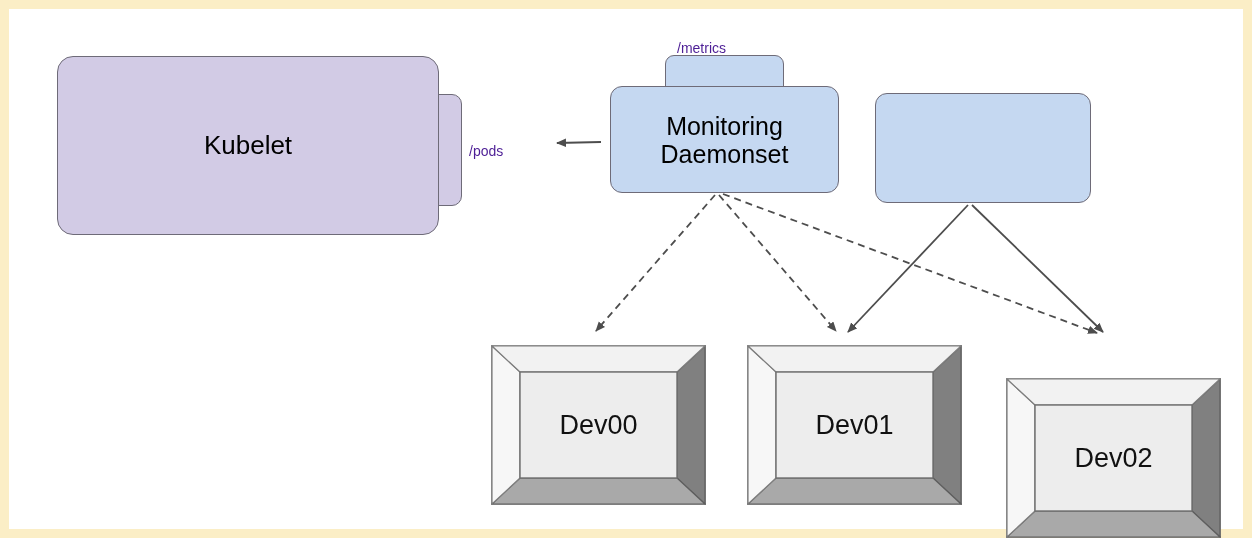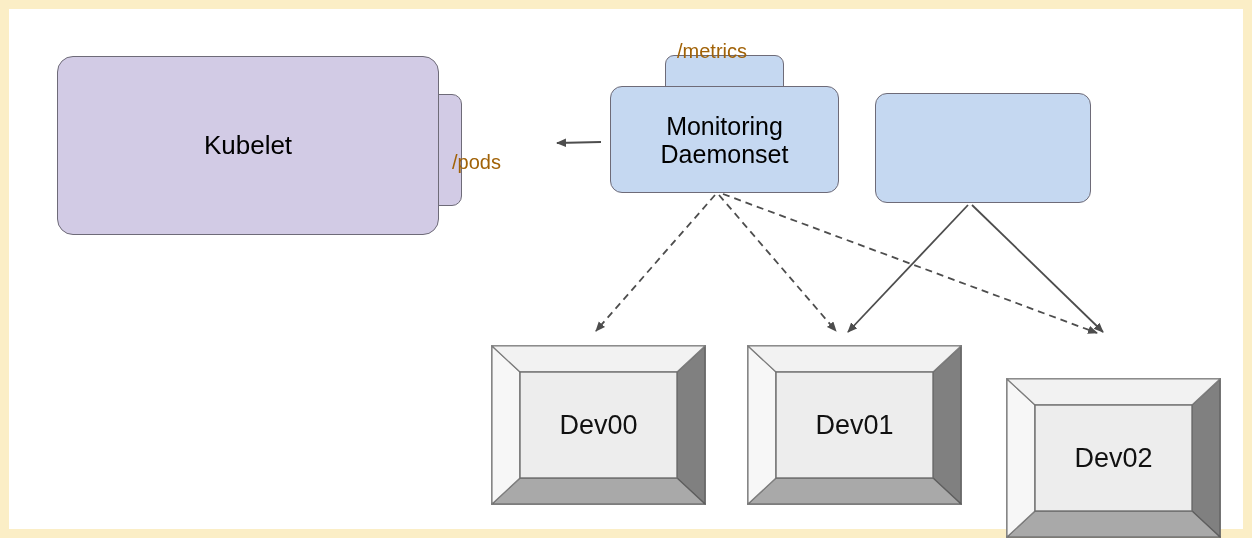--- a/index.html
+++ b/index.html
@@ -120,26 +120,26 @@
     box-sizing: border-box;
   }
   .wp-text {
     left: 866px; top: 84px; width: 216px; height: 110px;
     font-size: 25px;
   }
 
   
   .edge-label {
     position: absolute;
-    color: #a16207;
-    font-size: 20px;
+    color: #4c1d95;
+    font-size: 14px;
     white-space: nowrap;
     pointer-events: none;
   }
-  .label-pods { left: 443px; top: 134px; margin-top: 8px; }
+  .label-pods { left: 460px; top: 134px; }
   .label-metrics { left: 668px; top: 31px; }
 
   
   .dev {
     position: absolute;
     width: 215px;
     height: 160px;
   }
   .dev-svg { width: 100%; height: 100%; display: block; }
   .dev-text {

